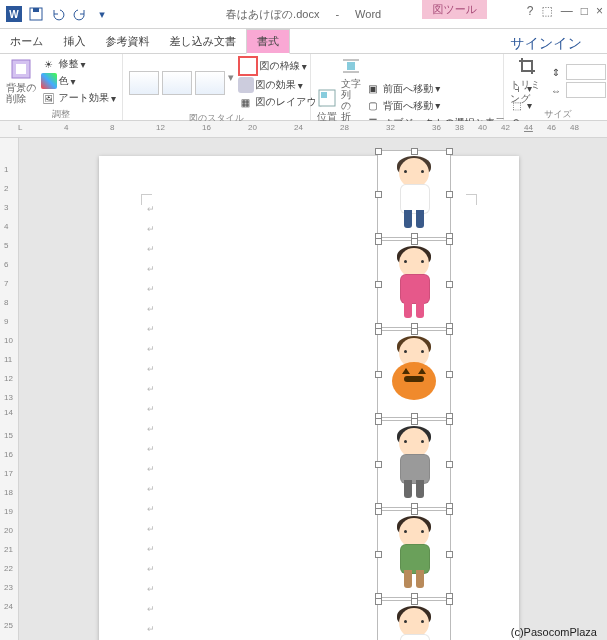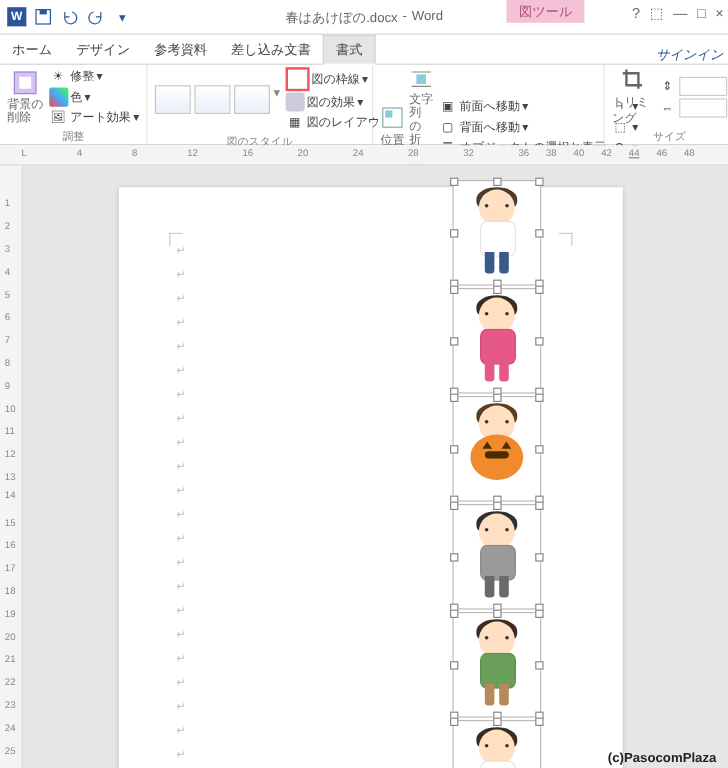--- a/index.html
+++ b/index.html
@@ -1,28 +1,28 @@
 <!DOCTYPE html>
 <html><head>
 <meta charset="utf-8">
 <style>
   body { margin: 0; font-family: "Meiryo UI", sans-serif; font-size: 11px; background: #fff; color: #444; width: 607px; height: 640px; overflow: hidden; position: relative; }
   .titlebar { height: 28px; background: #fff; border-bottom: 1px solid #d4d4d4; display: flex; align-items: center; position: relative; }
   .qat { display: flex; align-items: center; gap: 2px; padding-left: 4px; }
   .qat-btn { width: 20px; height: 20px; display: flex; align-items: center; justify-content: center; cursor: pointer; }
   .word-icon { width: 16px; height: 16px; background: #2b579a; color: #fff; font-weight: bold; font-size: 10px; display: flex; align-items: center; justify-content: center; }
-  .title-center { position: absolute; left: 50%; transform: translateX(-50%); display: flex; align-items: center; gap: 4px; font-size: 11px; color: #666; }
+  .title-center { position: absolute; left: 50%; transform: translateX(-50%); display: flex; align-items: center; gap: 16px; font-size: 11px; color: #666; }
   .tool-context { position: absolute; right: 120px; top: 0; background: #f5c2d5; padding: 2px 10px; font-size: 11px; color: #a94d7a; }
   .win-controls { position: absolute; right: 4px; top: 4px; display: flex; gap: 8px; color: #666; font-size: 12px; }
   .tabs { height: 24px; background: #fff; border-bottom: 1px solid #d4d4d4; display: flex; align-items: flex-end; position: relative; }
   .file-tab { background: #2b579a; color: #fff; padding: 4px 12px; font-size: 11px; }
   .tab { padding: 4px 10px; font-size: 11px; color: #444; cursor: pointer; }
   .tab.active { border: 1px solid #d4d4d4; border-bottom: 1px solid #fff; background: #fff; color: #a94d7a; margin-bottom: -1px; }
-  .tab.context { background: #e5e5e5; color: #444; }
-  .signin { position: absolute; right: 4px; font-size: 11px; color: #2b579a; font-style: italic; }
+  .tab.context { background: #f9a8d4; color: #444; }
+  .signin { position: absolute; right: 25px; font-size: 14px; color: #2b579a; }
   .ribbon { height: 66px; background: #fff; border-bottom: 1px solid #d4d4d4; display: flex; }
   .group { border-right: 1px solid #e5e5e5; padding: 2px 6px; display: flex; flex-direction: column; justify-content: space-between; }
   .group-label { font-size: 9px; color: #888; text-align: center; padding-top: 2px; }
   .group-body { display: flex; align-items: center; gap: 4px; flex: 1; }
   .big-btn { display: flex; flex-direction: column; align-items: center; width: 36px; font-size: 10px; color: #666; gap: 2px; }
   .small-row { font-size: 10px; color: #444; display: flex; align-items: center; gap: 2px; white-space: nowrap; }
   .icn { width: 16px; height: 16px; display: inline-flex; align-items: center; justify-content: center; }
   .thumb { width: 28px; height: 22px; border: 1px solid #c8c8c8; background: linear-gradient(#fff,#e8f0fa); display: inline-block; }
   .ruler-h { height: 16px; background: #f4f4f4; border-bottom: 1px solid #d4d4d4; position: relative; font-size: 8px; color: #888; }
   .ruler-h .tick { position: absolute; top: 2px; }
@@ -42,21 +42,21 @@
   .img-box .h-t { top:-3px; left:50%; margin-left:-3px;} .img-box .h-b { bottom:-3px; left:50%; margin-left:-3px;}
   .img-box .h-l { left:-3px; top:50%; margin-top:-3px;} .img-box .h-r { right:-3px; top:50%; margin-top:-3px;}
   .character { width: 60px; height: 76px; margin: 5px auto; position: relative; }
   .head { width: 30px; height: 30px; background: #ffe0c2; border-radius: 50%; position: absolute; left: 15px; top: 2px; }
   .hair { position: absolute; border-radius: 50% 50% 40% 40%; }
   .body-shape { position: absolute; left: 16px; top: 28px; width: 28px; height: 28px; border-radius: 6px; }
   .legs { position: absolute; left: 20px; top: 54px; width: 20px; height: 18px; display: flex; gap: 4px; }
   .leg { width: 8px; height: 18px; background: #5a7a9a; border-radius: 0 0 3px 3px; }
   .eyes { position: absolute; top: 14px; left: 20px; width: 20px; display: flex; justify-content: space-between; }
   .eye { width: 3px; height: 3px; background: #333; border-radius: 50%; }
-  .watermark { position: absolute; right: 10px; bottom: 6px; font-size: 11px; color: #222; font-weight: bold; }
+  .watermark { position: absolute; right: 10px; bottom: 6px; font-size: 11px; color: #222; }
   .collapse { position: absolute; right: 4px; bottom: 2px; color: #888; font-size: 10px; }
   svg { display: block; }
 </style>
 </head>
 <body>
 
 <div class="titlebar">
   <div class="qat">
     <div class="qat-btn">
         <div class="word-icon">W</div>
@@ -91,21 +91,21 @@
     <span>?</span>
     <span>⬚</span>
     <span>—</span>
     <span>□</span>
     <span>×</span>
   </div>
 </div>
 
 <div class="tabs">
   <div class="tab">ホーム</div>
-  <div class="tab">デザイン</div>
+  <div class="tab">挿入</div>
   <div class="tab">参考資料</div>
   <div class="tab">差し込み文書</div>
   <div class="tab active context">書式</div>
   <div class="signin">サインイン</div>
 </div>
 
 <div class="ribbon">
 
   <div class="group" style="width:110px;">
     <div class="group-body">

